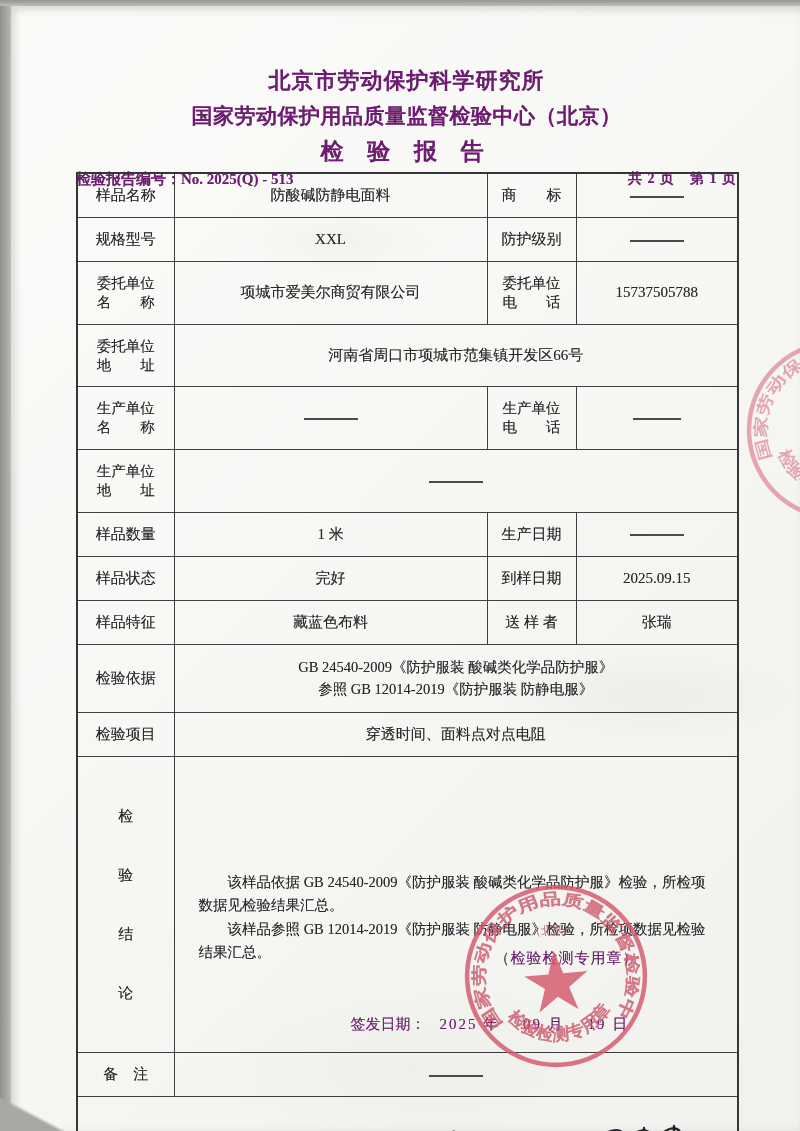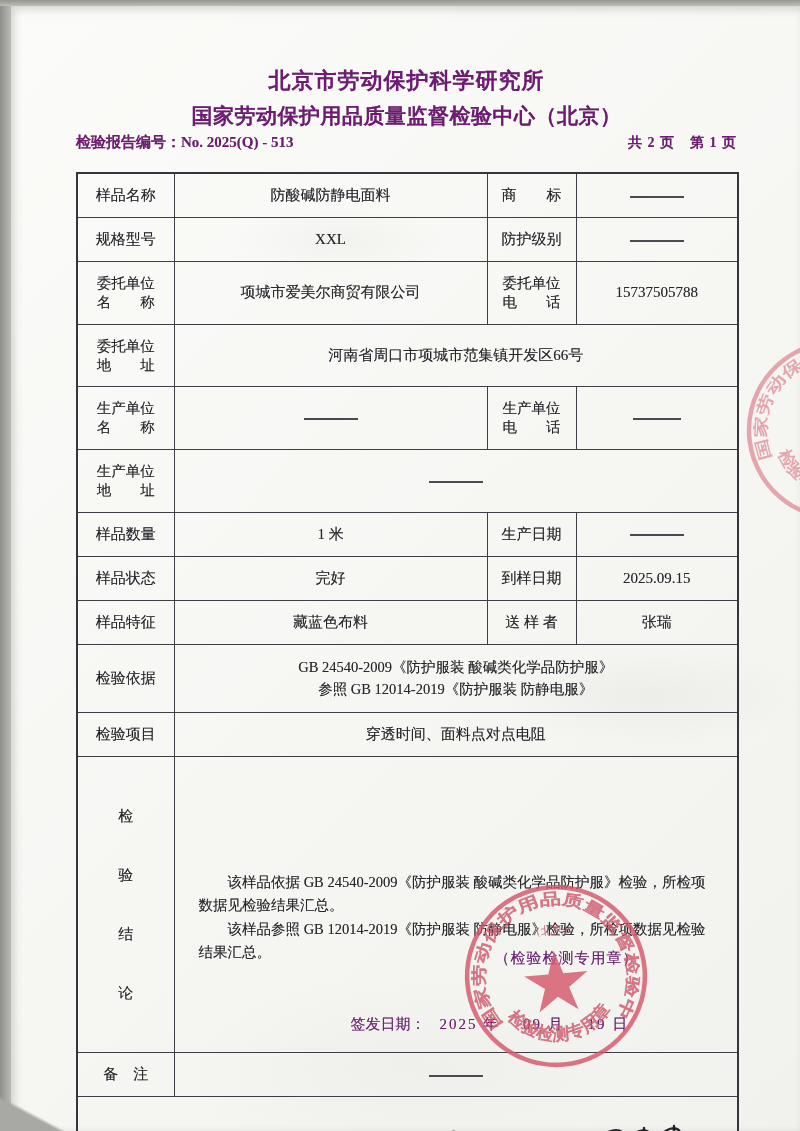--- a/index.html
+++ b/index.html
@@ -18,21 +18,21 @@
     background:linear-gradient(to bottom,#96968f,#bdbdb8);z-index:9;}
   .corner-wedge{position:absolute;left:0;bottom:0;width:64px;height:34px;
     background:linear-gradient(to top right,#a8a8a4 46%,rgba(168,168,164,0) 52%);z-index:9;}
 
   .txt{color:#701a75;text-shadow:0 0 .6px rgba(45,45,50,.45);}
 
   .header{position:absolute;left:76px;top:66px;width:661px;text-align:center;z-index:2;}
   .org1{font-size:22px;font-weight:700;letter-spacing:1px;}
   .org2{font-size:21px;font-weight:700;margin-top:6px;letter-spacing:.5px;}
   .rpt-title{font-size:23px;font-weight:700;letter-spacing:9px;margin-top:6px;}
-  .meta-row{display:flex;justify-content:space-between;align-items:flex-end;margin-top:3px;}
+  .meta-row{display:flex;justify-content:space-between;align-items:flex-start;margin-top:3px;}
   .rpt-no{font-size:15px;font-weight:600;}
   .page-info{font-size:14px;font-weight:600;letter-spacing:1px;}
 
   table.report{position:absolute;left:76px;top:172px;width:661px;border-collapse:collapse;
     table-layout:fixed;z-index:2;}
   table.report td{border:1.6px solid #3e3e45;padding:12px;vertical-align:middle;text-align:center;
     font-size:15px;color:#26262b;text-shadow:0 0 .6px rgba(45,45,50,.45);}
   table.report{border:2.5px solid #35353b;}
   .lbl2 span{display:block;line-height:1.3;font-size:14.5px;}
   .dash{display:inline-block;width:54px;height:2px;background:#4a4a50;vertical-align:middle;}
@@ -70,20 +70,21 @@
 </style>
 </head>
 <body>
 
 <div class="canvas">
   <div class="paper"></div>
 
   <div class="header">
     <div class="org1 txt">北京市劳动保护科学研究所</div>
     <div class="org2 txt">国家劳动保护用品质量监督检验中心（北京）</div>
+    <div class="rpt-title txt">检 验 报 告</div>
     <div class="meta-row">
       <span class="rpt-no txt"><span>检验报告编号：</span><span>No. 2025(Q) - 513</span></span>
       <span class="page-info txt"><span>共 2 页</span>　<span>第 1 页</span></span>
     </div>
   </div>
 
   <table class="report">
     <colgroup>
         <col style="width:97px">
         <col style="width:313px">

